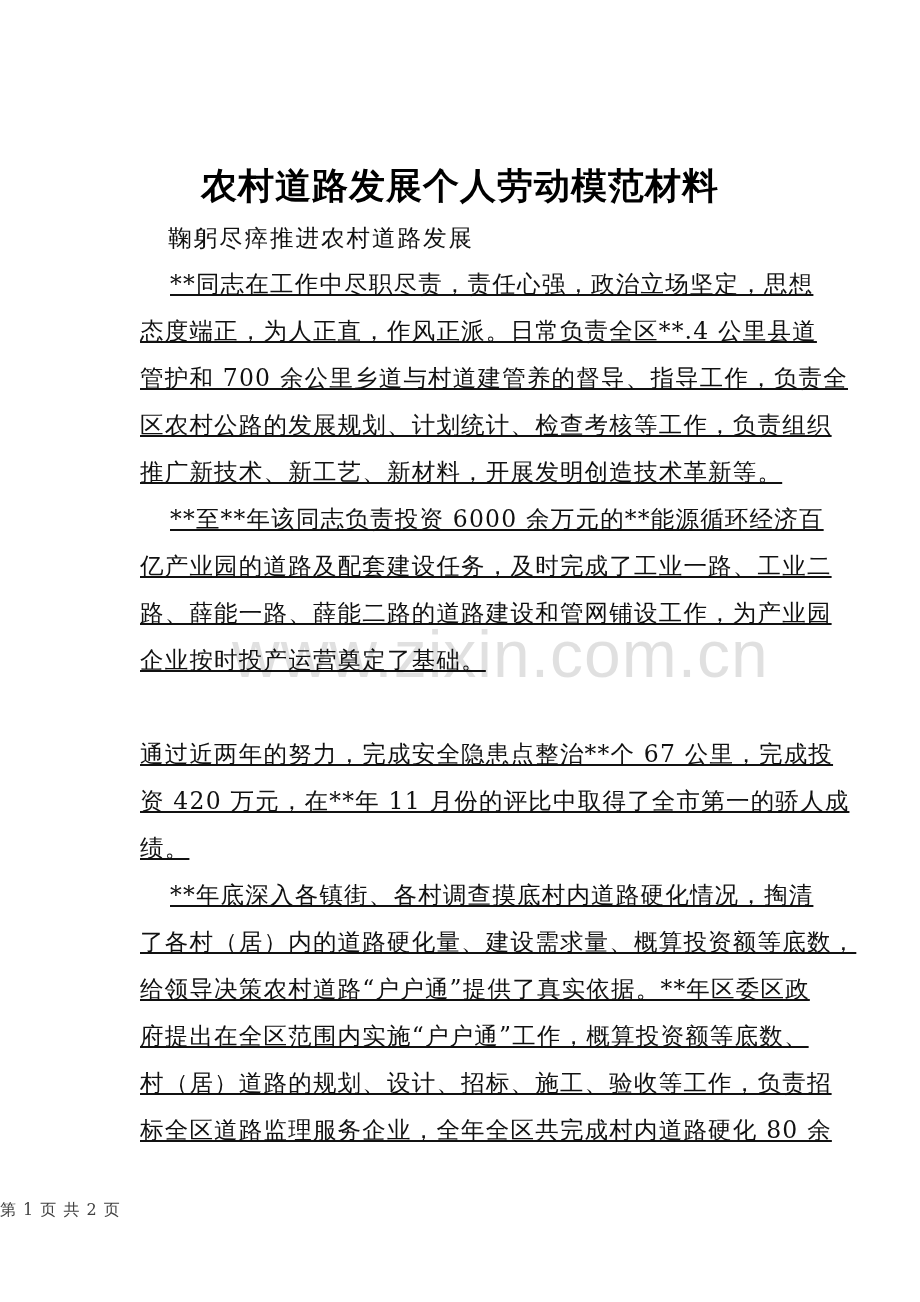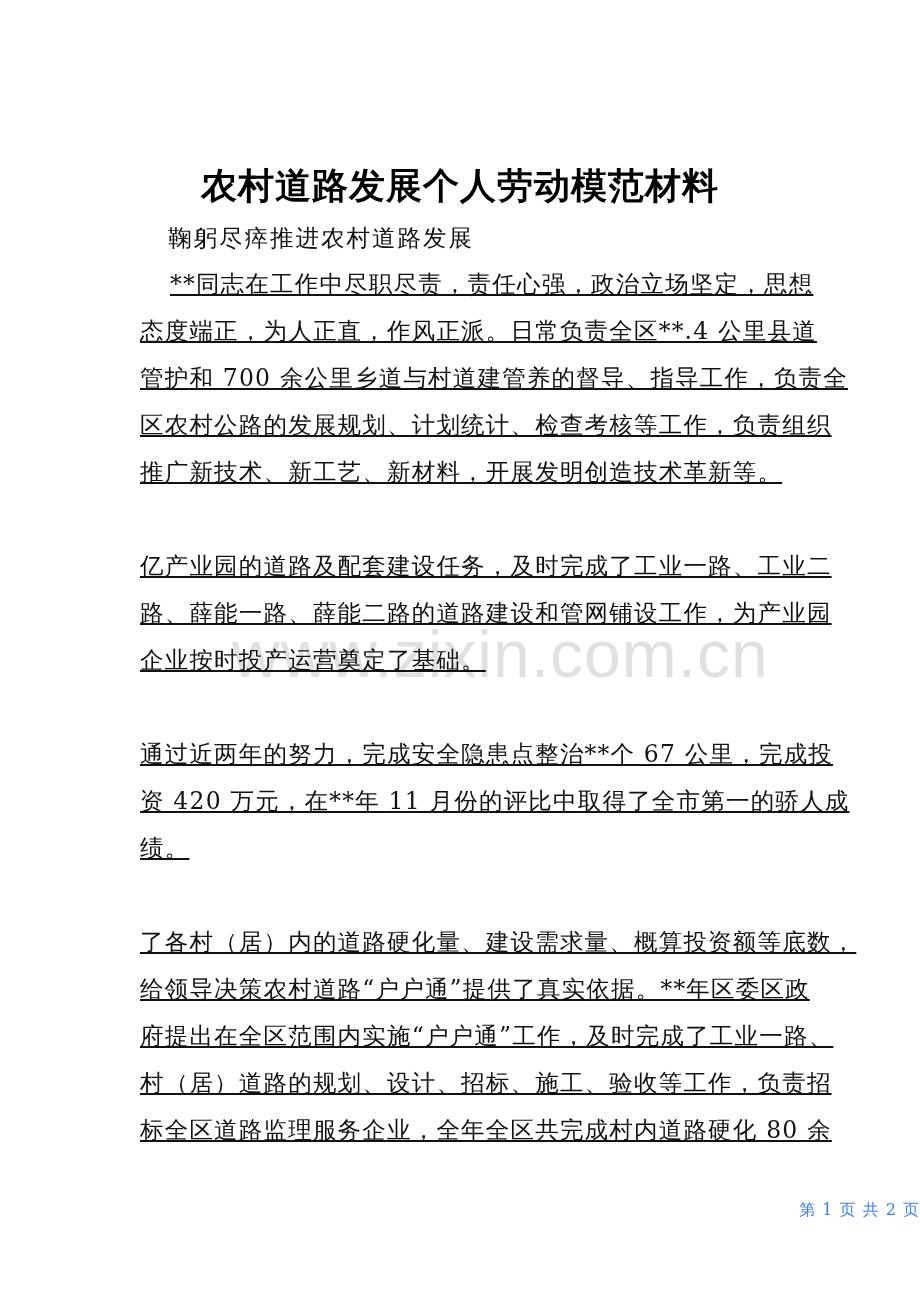--- a/index.html
+++ b/index.html
@@ -8,45 +8,47 @@
   .page { position: absolute; left: 0; top: 0; width: 920px; height: 1302px; }
   .title { position: absolute; top: 160px; left: 0; width: 920px; text-align: center;
            font-family: "DejaVu Sans", "Liberation Sans", sans-serif; font-weight: bold;
            font-size: 36px; letter-spacing: 1px; line-height: 52px; color: #000; }
   .subtitle { position: absolute; top: 218px; left: 168px; font-size: 23.5px; line-height: 40px; letter-spacing: 2px; }
   .line { position: absolute; left: 140px; width: 660px; font-size: 23.5px; line-height: 40px;
           white-space: nowrap; letter-spacing: 1.2px; text-decoration: underline; }
   .indent { left: 170px; }
   .watermark { position: absolute; top: 616px; left: 232px; font-family: "Liberation Sans", "DejaVu Sans", sans-serif;
                font-size: 66px; color: rgba(0,0,0,0.12); letter-spacing: 1px; pointer-events: none; }
-  .footer { position: absolute; top: 1200px; left: 0; width: 920px; text-align: right;
-            font-size: 16px; color: #3b82f6; letter-spacing: 1px; }
+  .footer { position: absolute; top: 1200px; left: 0; width: 920px; text-align: left;
+            font-size: 16px; color: #404040; letter-spacing: 1px; }
 </style>
 </head>
 <body>
 
 <div class="page">
   <div class="title">农村道路发展个人劳动模范材料</div>
   <div class="subtitle">鞠躬尽瘁推进农村道路发展</div>
 
   <div class="line indent" style="top:264px">**同志在工作中尽职尽责，责任心强，政治立场坚定，思想</div>
   <div class="line" style="top:311px">态度端正，为人正直，作风正派。日常负责全区**.4 公里县道</div>
   <div class="line" style="top:358px">管护和 700 余公里乡道与村道建管养的督导、指导工作，负责全</div>
   <div class="line" style="top:405px">区农村公路的发展规划、计划统计、检查考核等工作，负责组织</div>
   <div class="line" style="top:452px">推广新技术、新工艺、新材料，开展发明创造技术革新等。</div>
 
+  <div class="line indent" style="top:499px">**至**年该同志负责投资 6000 余万元的**能源循环经济百</div>
   <div class="line" style="top:546px">亿产业园的道路及配套建设任务，及时完成了工业一路、工业二</div>
   <div class="line" style="top:593px">路、薛能一路、薛能二路的道路建设和管网铺设工作，为产业园</div>
   <div class="line" style="top:640px">企业按时投产运营奠定了基础。</div>
 
   <div class="line" style="top:734px">通过近两年的努力，完成安全隐患点整治**个 67 公里，完成投</div>
   <div class="line" style="top:781px">资 420 万元，在**年 11 月份的评比中取得了全市第一的骄人成</div>
   <div class="line" style="top:828px">绩。</div>
 
+  <div class="line indent" style="top:875px">**年底深入各镇街、各村调查摸底村内道路硬化情况，掏清</div>
   <div class="line" style="top:922px">了各村（居）内的道路硬化量、建设需求量、概算投资额等底数，</div>
   <div class="line" style="top:969px">给领导决策农村道路“户户通”提供了真实依据。**年区委区政</div>
-  <div class="line" style="top:1016px">府提出在全区范围内实施“户户通”工作，及时完成了工业一路、</div>
+  <div class="line" style="top:1016px">府提出在全区范围内实施“户户通”工作，概算投资额等底数、</div>
   <div class="line" style="top:1063px">村（居）道路的规划、设计、招标、施工、验收等工作，负责招</div>
   <div class="line" style="top:1110px">标全区道路监理服务企业，全年全区共完成村内道路硬化 80 余</div>
 
   <div class="watermark">www.zixin.com.cn</div>
   <div class="footer">第 1 页  共 2 页</div>
 </div>
 
 </body></html>

